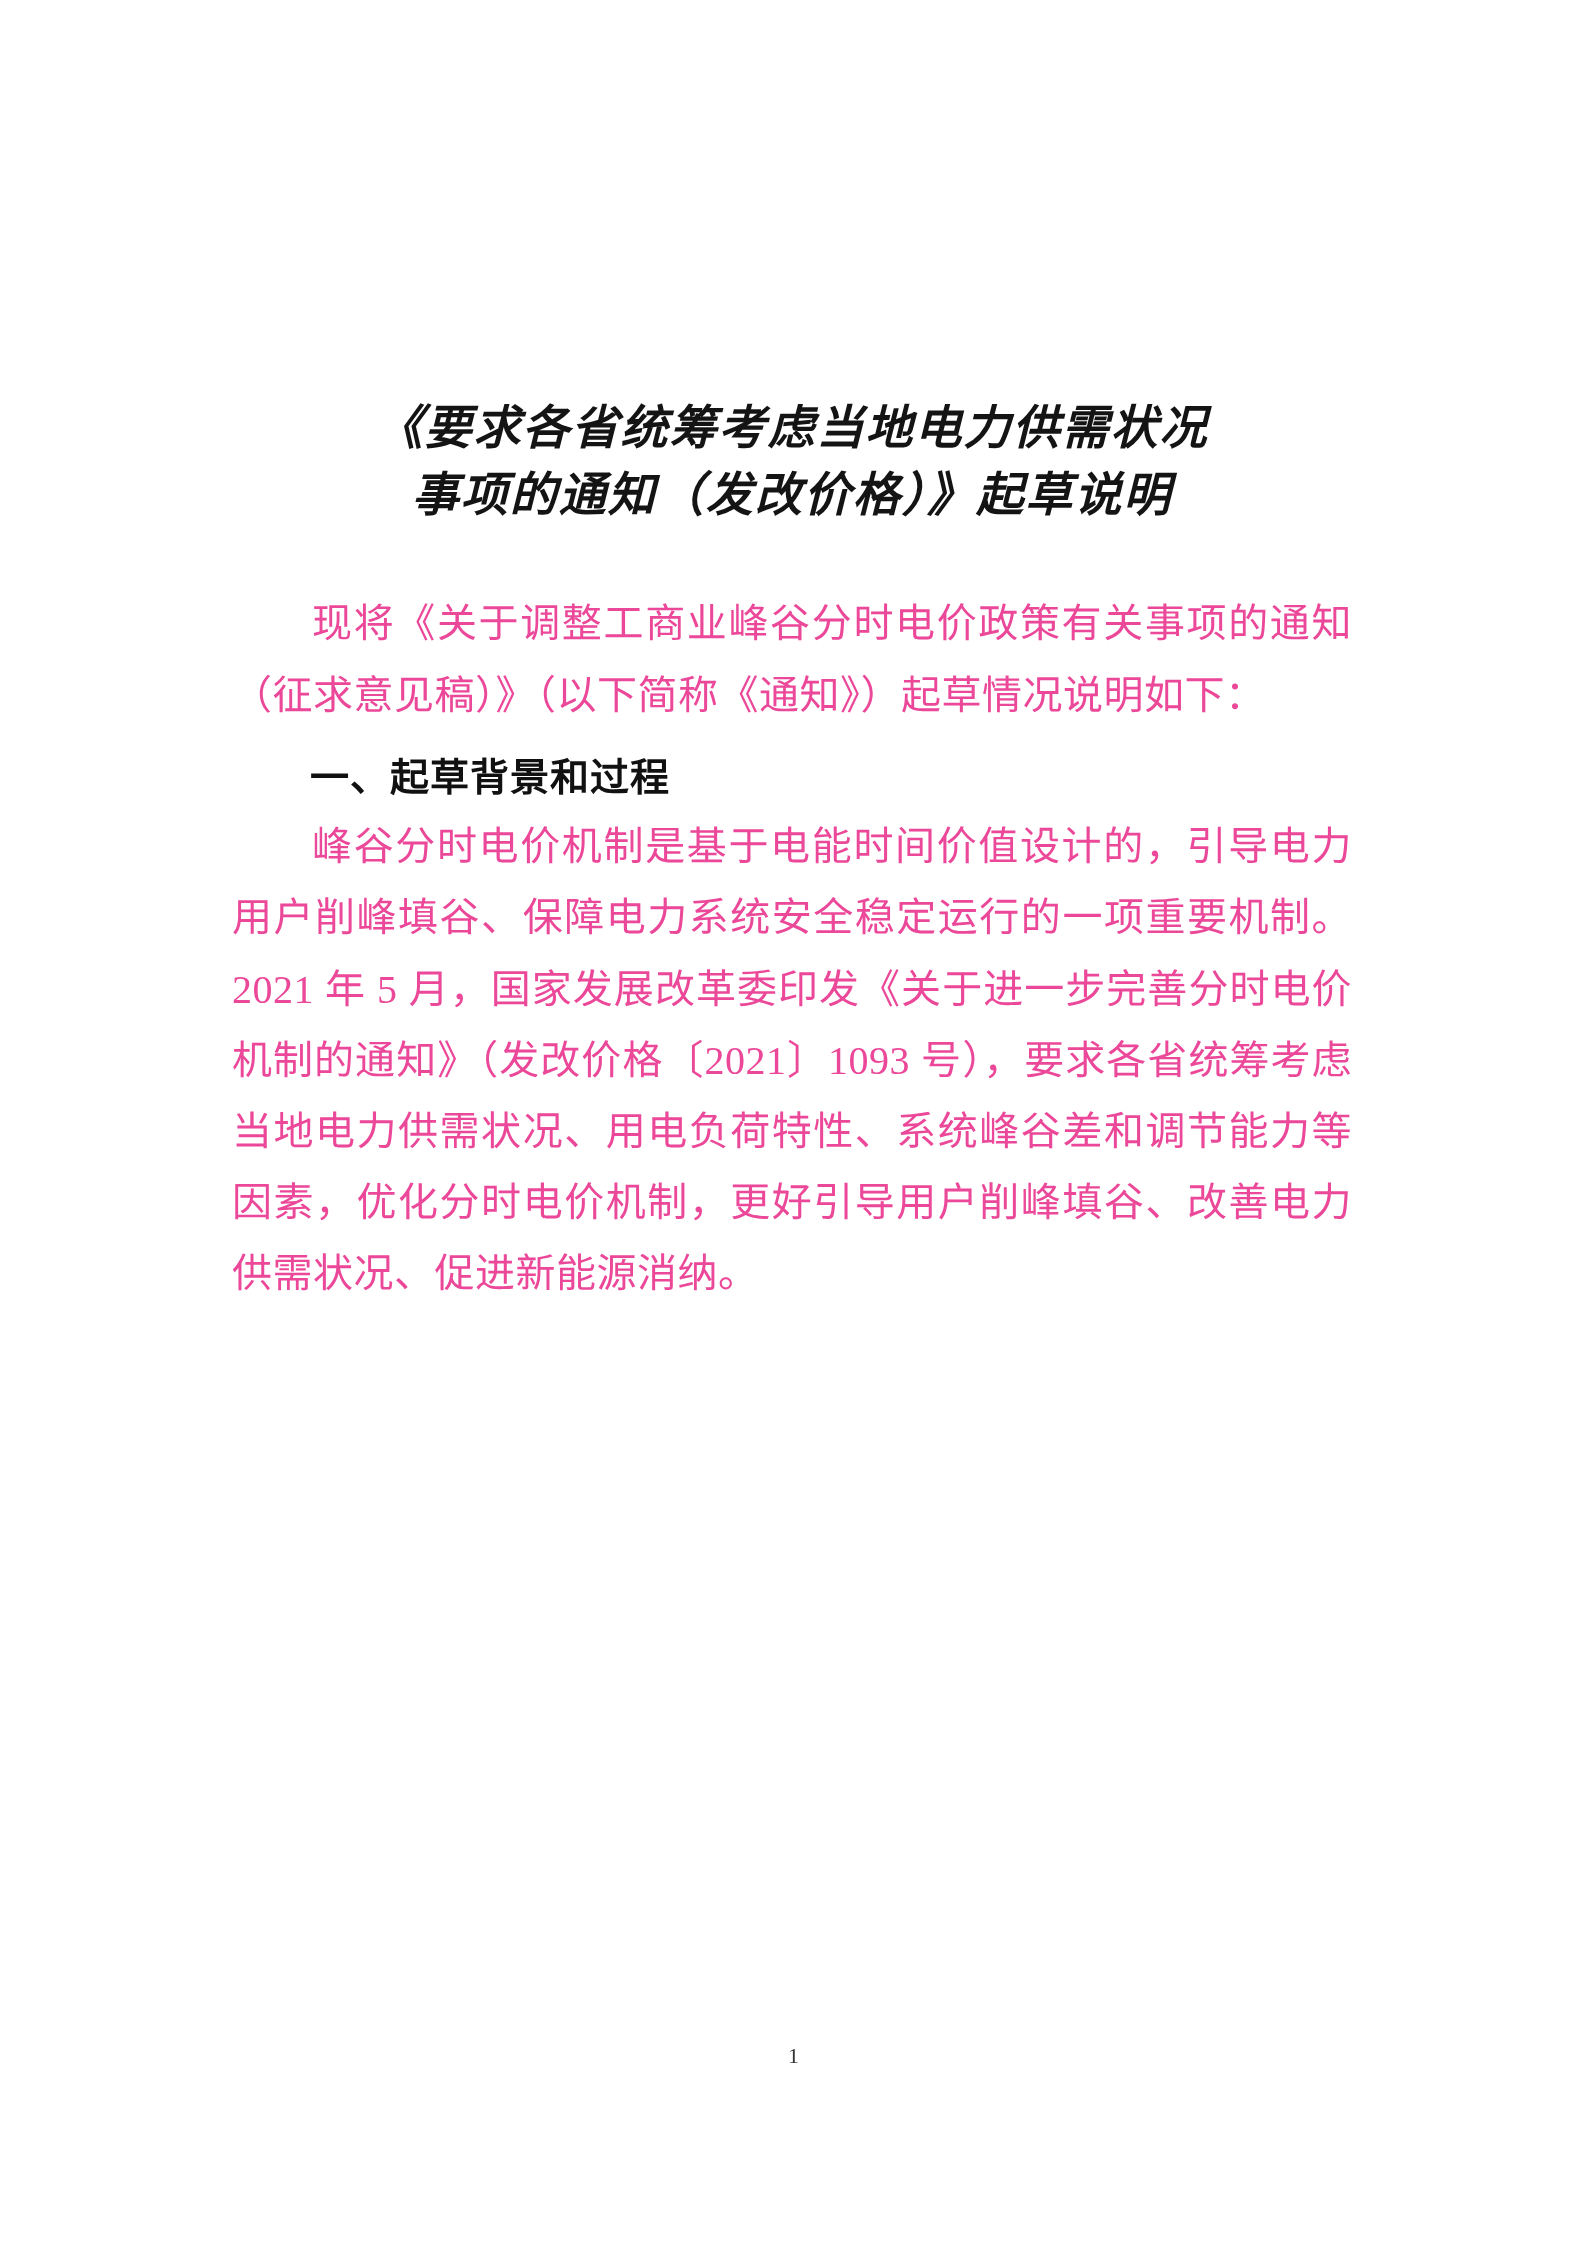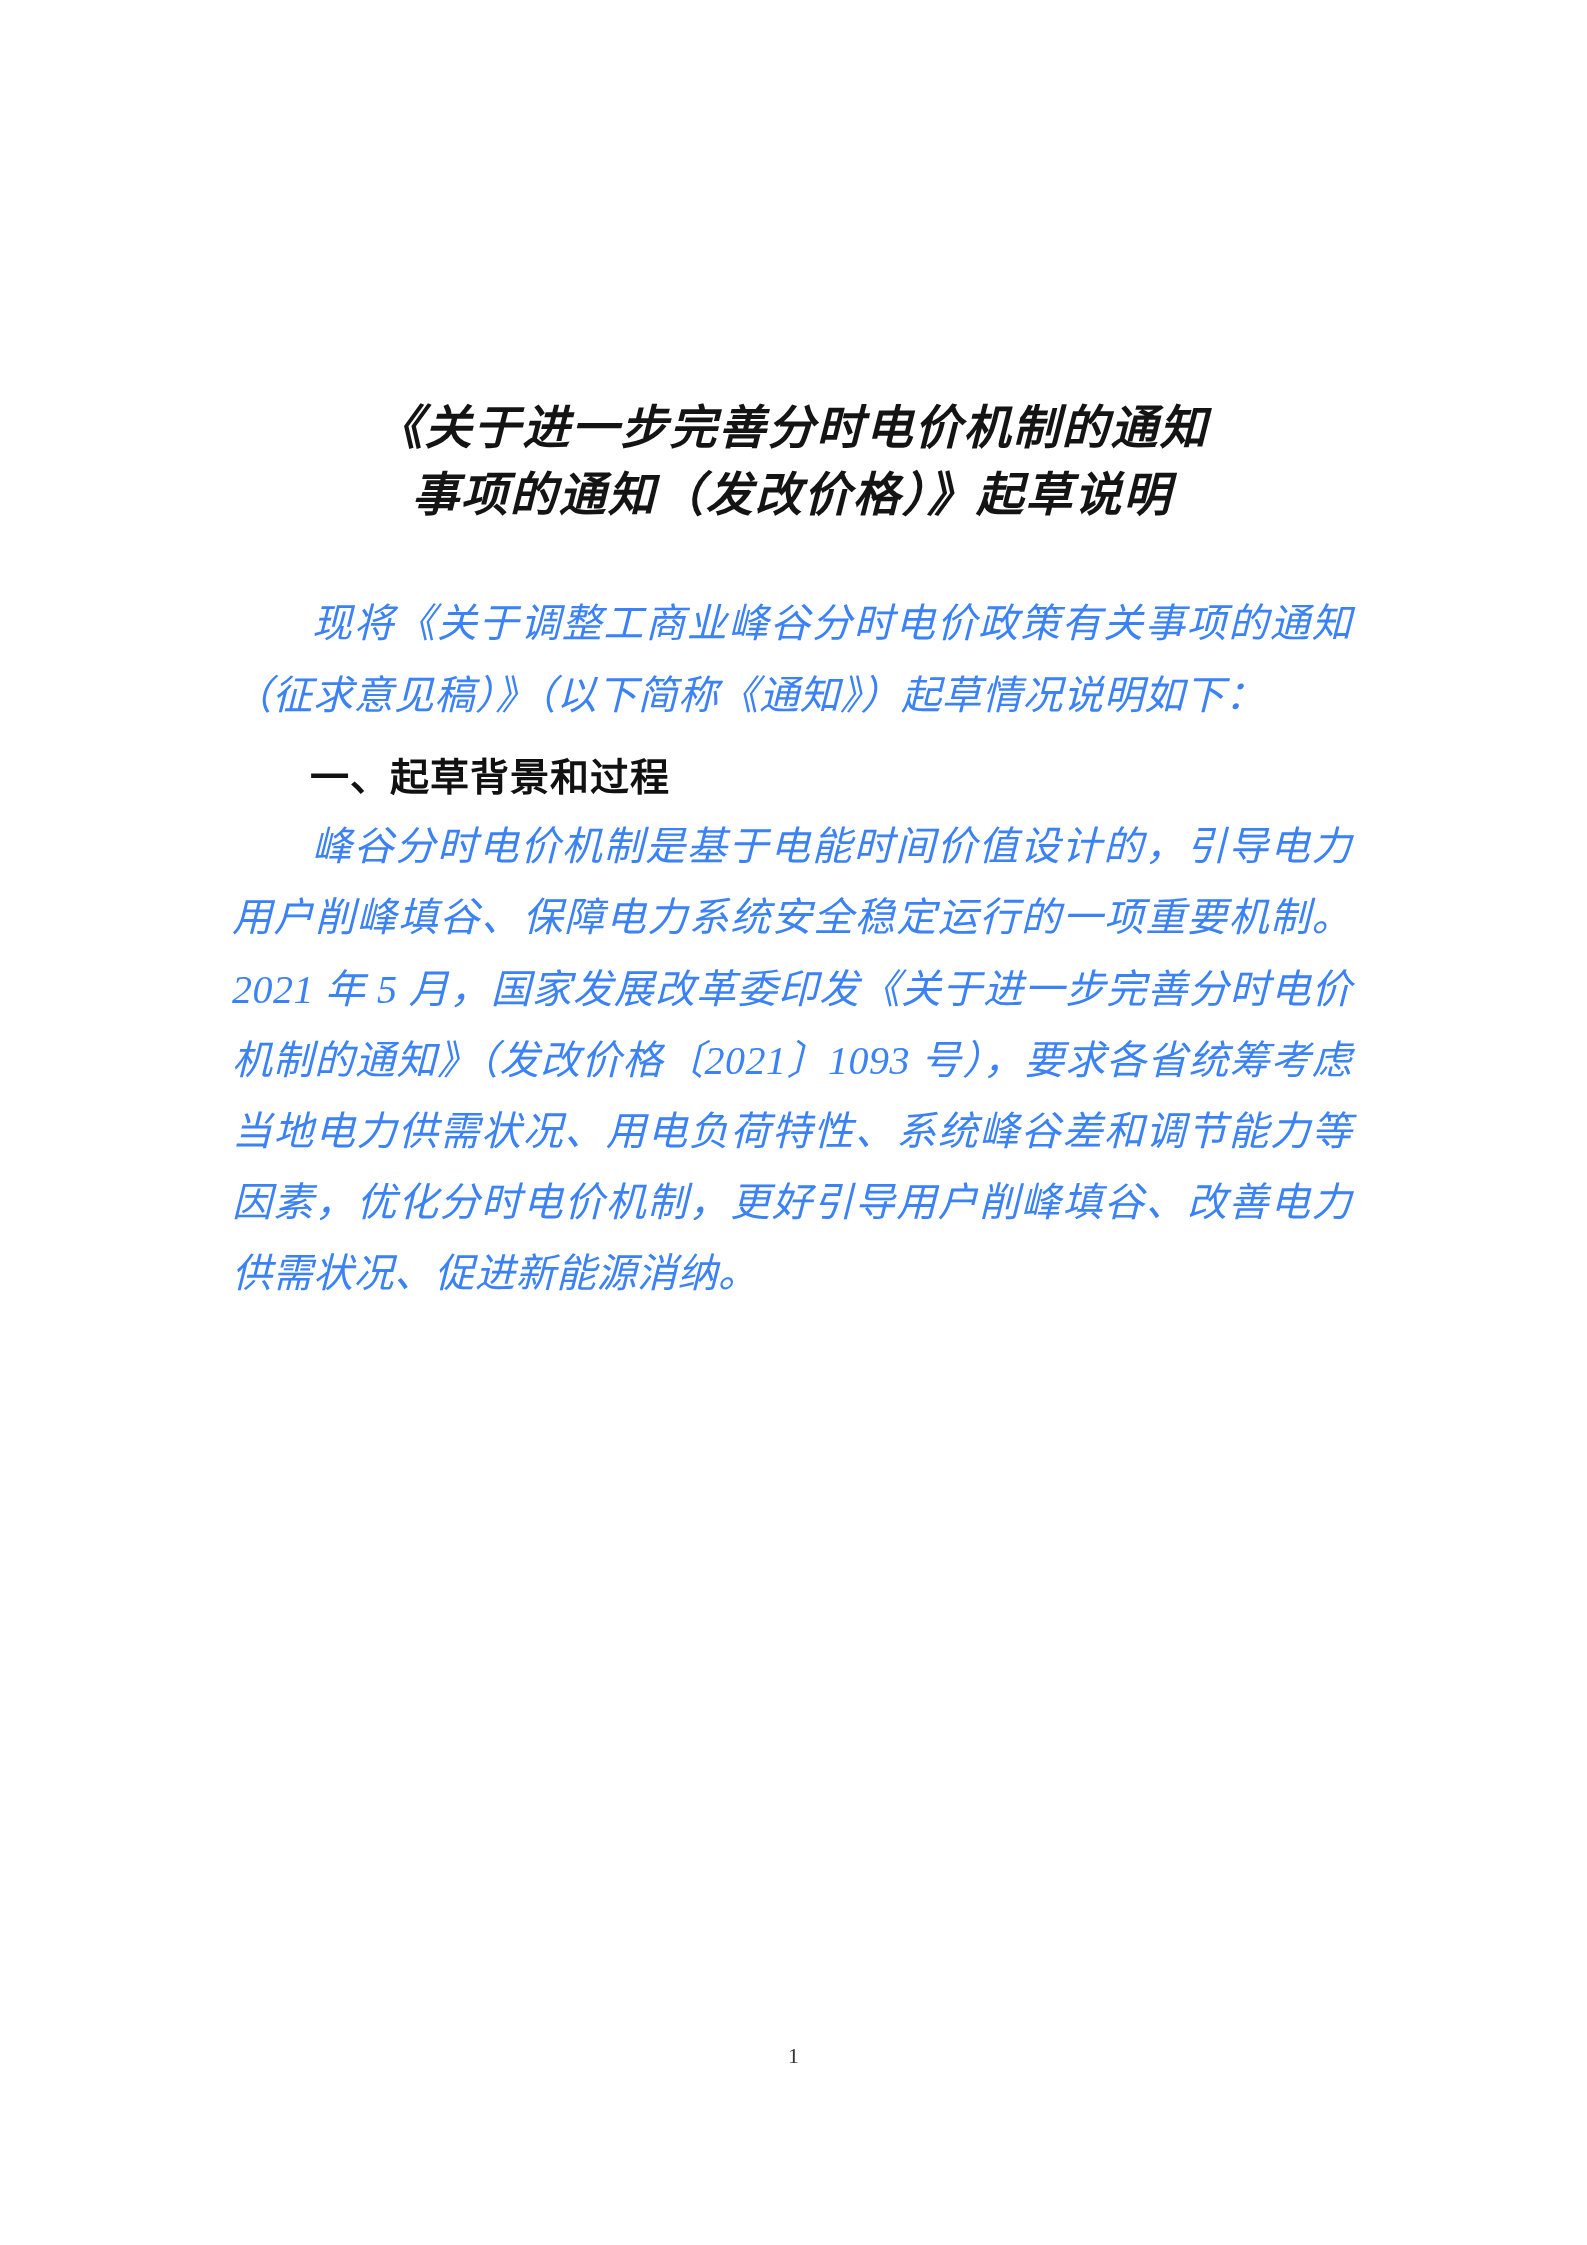--- a/index.html
+++ b/index.html
@@ -44,23 +44,22 @@
   .doc-title .line {
     display: block;
   }
   .body-para {
     margin: 0;
     font-size: 40px;
     line-height: 1.78;
     text-align: justify;
     text-justify: inter-ideograph;
     text-indent: 2em;
-    color: #3b82f6;
+    color: #ec4899;
     letter-spacing: 0.5px;
-    font-style: italic;
   }
   .para-gap-top {
     margin-top: 60px;
   }
   .section-heading {
     margin: 14px 0 0 0;
     font-family: Liberation Sans, sans-serif;
     font-size: 39px;
     font-weight: 700;
     line-height: 1.7;
@@ -79,21 +78,21 @@
     font-family: "Liberation Serif", serif;
   }
 </style>
 </head>
 <body>
 
 <div class="page">
   <div class="content">
 
     <h1 class="doc-title">
-      <span class="line">《关于进一步完善分时电价机制的通知</span>
+      <span class="line">《要求各省统筹考虑当地电力供需状况</span>
       <span class="line">事项的通知（发改价格）》起草说明</span>
     </h1>
 
     <p class="body-para para-gap-top">现将《关于调整工商业峰谷分时电价政策有关事项的通知（征求意见稿）》（以下简称《通知》）起草情况说明如下：</p>
 
     <h2 class="section-heading">一、起草背景和过程</h2>
 
     <p class="body-para">峰谷分时电价机制是基于电能时间价值设计的，引导电力用户削峰填谷、保障电力系统安全稳定运行的一项重要机制。2021 年 5 月，国家发展改革委印发《关于进一步完善分时电价机制的通知》（发改价格〔2021〕1093 号），要求各省统筹考虑当地电力供需状况、用电负荷特性、系统峰谷差和调节能力等因素，优化分时电价机制，更好引导用户削峰填谷、改善电力供需状况、促进新能源消纳。</p>
 
 

